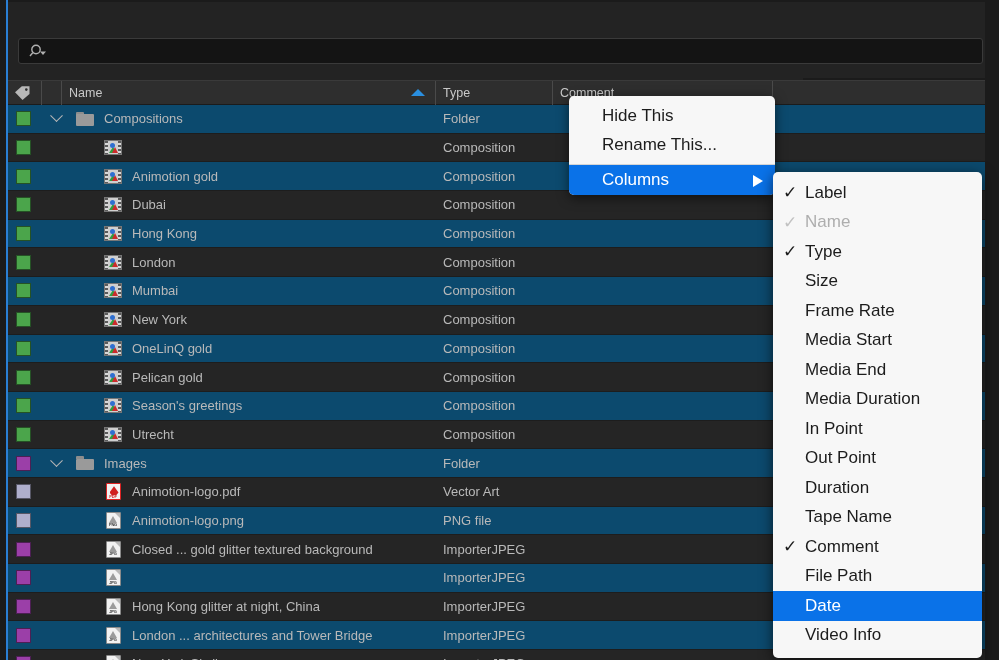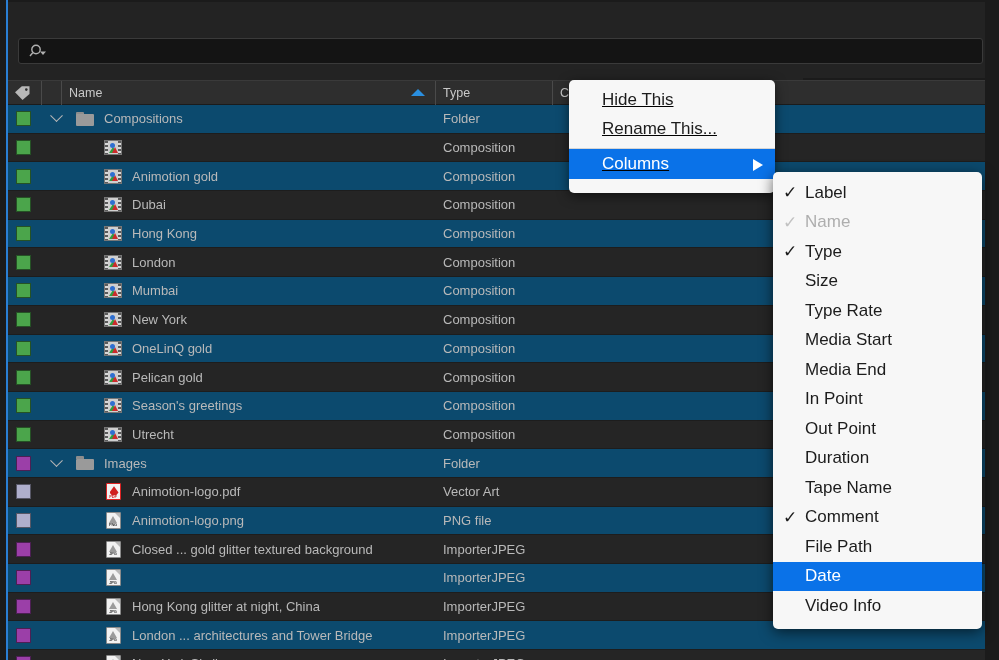--- a/index.html
+++ b/index.html
@@ -202,27 +202,26 @@
   .file-ic.jpg .glyph::before {
     content: ""; position: absolute; left: 0; bottom: 0;
     width: 0; height: 0;
     border-left: 4.5px solid transparent; border-right: 4.5px solid transparent;
     border-bottom: 7px solid #9b9b9b;
   }
 
   
   .ctx-menu {
     position: absolute;
-    left: 569px; top: 80px; width: 206px;
+    left: 569px; top: 96px; width: 206px;
     background: #f7f7f7;
     border-radius: 5px;
     box-shadow: 0 3px 12px rgba(0,0,0,0.55);
-    padding: 5px 0 14px 0;
+    padding: 5px 0 0 0;
     overflow: hidden;
-    text-decoration: underline;
   }
   .ctx-item {
     height: 29px;
     display: flex; align-items: center;
     color: #1c1c1c; font-size: 17px;
     padding-left: 33px;
     white-space: nowrap;
   }
   .ctx-sep {
     height: 1px; background: #d5d5d5; margin: 5px 0 0 0;
@@ -660,29 +659,33 @@
       <div class="sub-item">
         <span class="chk">✓</span>
         <span>Type</span>
       </div>
       <div class="sub-item">
         <span class="chk"></span>
         <span>Size</span>
       </div>
       <div class="sub-item">
         <span class="chk"></span>
-        <span>Type Rate</span>
+        <span>Frame Rate</span>
       </div>
       <div class="sub-item">
         <span class="chk"></span>
         <span>Media Start</span>
       </div>
       <div class="sub-item">
         <span class="chk"></span>
         <span>Media End</span>
+      </div>
+      <div class="sub-item">
+        <span class="chk"></span>
+        <span>Media Duration</span>
       </div>
       <div class="sub-item">
         <span class="chk"></span>
         <span>In Point</span>
       </div>
       <div class="sub-item">
         <span class="chk"></span>
         <span>Out Point</span>
       </div>
       <div class="sub-item">

